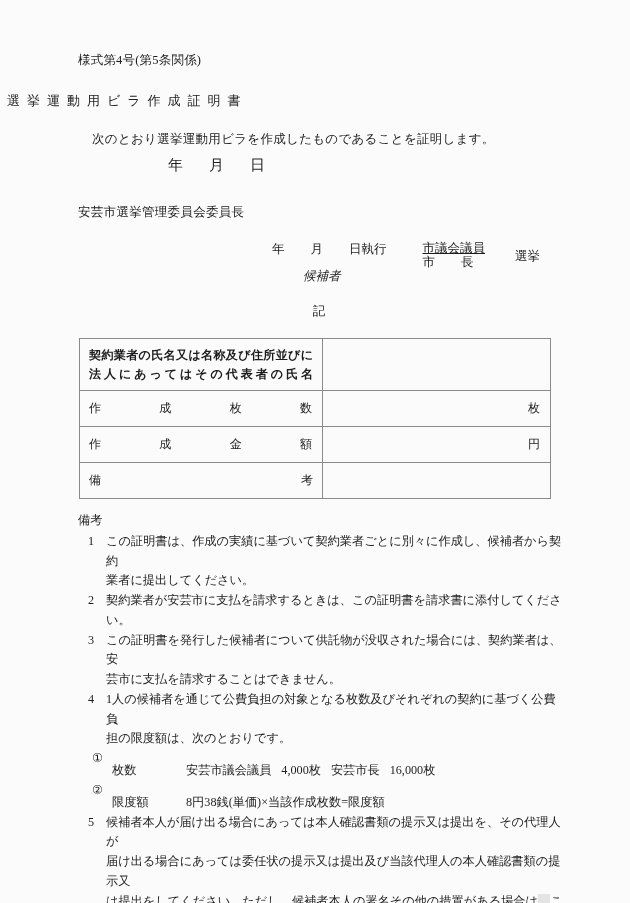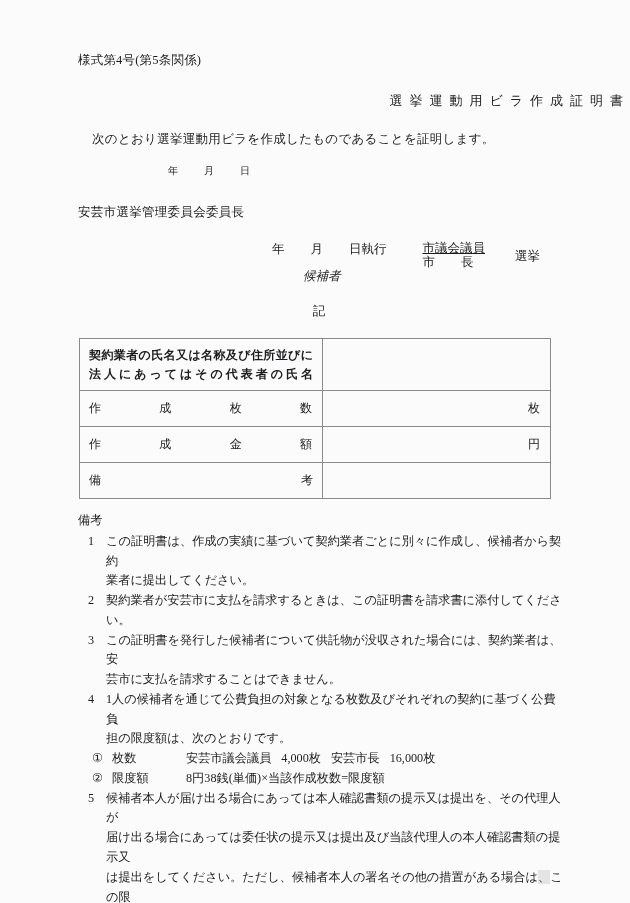--- a/index.html
+++ b/index.html
@@ -28,39 +28,39 @@
     top: 52px;
     font-size: 12.5px;
     letter-spacing: 0.2px;
     white-space: nowrap;
   }
   .doc-title {
     position: absolute;
     left: 0;
     top: 92px;
     width: 630px;
-    text-align: right;
+    text-align: left;
     font-size: 13px;
     letter-spacing: 7px;
     text-indent: 7px;
     white-space: nowrap;
   }
   .lead {
     position: absolute;
     left: 92px;
     top: 131px;
     font-size: 12.5px;
     letter-spacing: 0.3px;
     white-space: nowrap;
   }
   .date-line {
     position: absolute;
     left: 168px;
-    top: 164px;
-    font-size: 10px;
+    top: 156px;
+    font-size: 15px;
     white-space: nowrap;
     font-family: Liberation Serif, serif;
   }
   .date-line .gap { display: inline-block; width: 26px; }
 
   .committee {
     position: absolute;
     left: 78px;
     top: 204px;
     font-size: 12.5px;
@@ -185,20 +185,21 @@
     margin-bottom: 0;
   }
   .sub .mark {
     position: absolute;
     left: 14px;
     top: 0;
   }
   .sub .sub-label {
     display: inline-block;
     width: 74px;
+    margin-top: 12px;
   }
   .nbsp-s { display: inline-block; width: 10px; }
   .hl {
     background: #e4e4e4;
   }
 </style>
 </head>
 <body>
 
 <div class="page">

